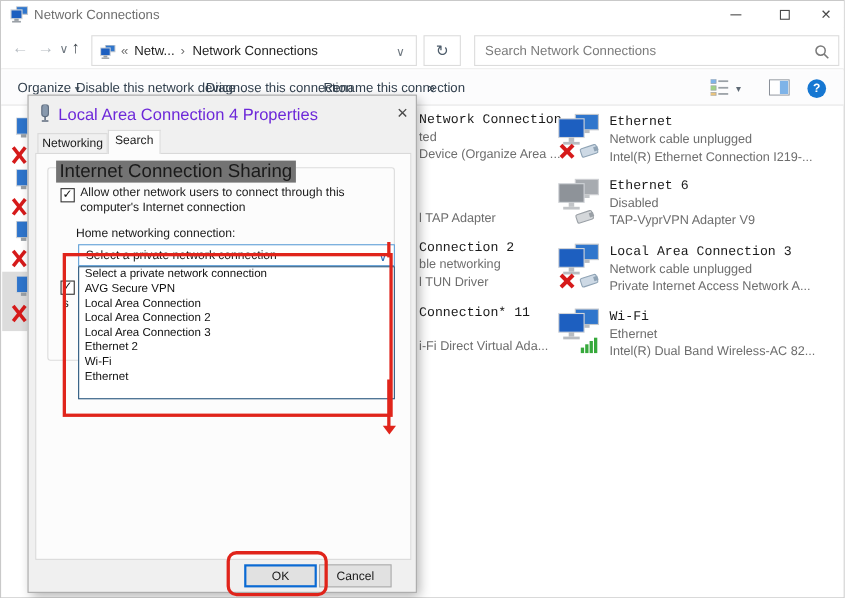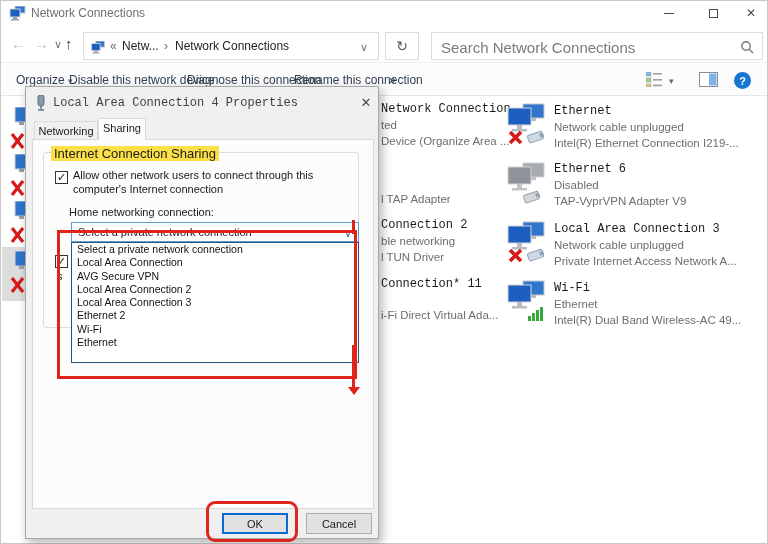--- a/index.html
+++ b/index.html
@@ -16,44 +16,44 @@
   .max-glyph { width:9px; height:9px; border:1px solid #4a4a4a; }
 
   
   .navbar { left:0; top:24px; width:766px; height:38px; background:#fff; border-bottom:1px solid #ededed; }
   .navglyph { font-size:15px; }
   .gray { color:#b6bcc2; } .dark { color:#3f464e; }
   .box { background:#fff; border:1px solid #dcdcdc; }
   .crumbtxt { font-size:12px; color:#1f1f1f; }
   .crumbsep { font-size:12px; color:#6d6d6d; }
   .chev { color:#6f7880; font-size:11px; }
-  input.search { border:none; outline:none; width:280px; font-size:15px; color:#c2410c; font-family:"Liberation Sans",sans-serif; }
+  input.search { border:none; outline:none; width:280px; font-size:12px; color:#c2410c; font-family:"Liberation Sans",sans-serif; }
   input.search::placeholder { color:#7b7b7b; }
 
   
   .cmdbar { left:0; top:63px; width:766px; height:32px; background:#fcfcfd; border-bottom:1px solid #e6e6e6; }
   .cmditem { font-size:12px; color:#32404e; top:9px; white-space:nowrap; }
   .caret { font-size:9px; color:#5f6a75; }
   .helpcircle { width:17px; height:17px; border-radius:50%; background:#1677d2; color:#fff; font-size:11px; font-weight:bold; display:flex; align-items:center; justify-content:center; }
 
   
   .tile-title { font-size:12px; color:#1a1a1a; white-space:nowrap;font-family:Liberation Mono, monospace; }
   .tile-sub { font-size:11.5px; color:#6d6d6d; white-space:nowrap; }
   .selbg { background:#dcdcdc; }
 
   
   .dialog { left:24px; top:85px; width:354px; height:453px; background:#f0f0f0; border:1px solid #a8a8a8; box-shadow:3px 4px 10px rgba(0,0,0,.3); }
-  .dlg-title { font-size:12px; color:#404040;font-family:Liberation Mono, monospace; }
+  .dlg-title { font-size:15px; color:#6d28d9; }
   .dlg-close { font-size:13px; color:#4a4a4a; }
   .tab { font-size:11px; color:#1a1a1a; border:1px solid #d9d9d9; display:flex; align-items:flex-start; justify-content:center; padding-top:3px; }
   .tab.inactive { background:#f0f0f0; }
   .tab.active { background:#fcfcfc; border-bottom:none; z-index:3; }
   .tabpage { background:#fcfcfc; border:1px solid #d9d9d9; }
   .groupbox { border:1px solid #dcdcdc; border-radius:3px; }
-  .grouplabel { font-size:13px; color:#1a1a1a; background:#fde047; padding:0 3px; }
+  .grouplabel { font-size:17px; color:#1a1a1a; background:#737373; padding:0 3px; }
   .small { font-size:11px; color:#1a1a1a; }
   .checkbox { width:13px; height:13px; background:#fff; border:1px solid #333; font-size:11px; line-height:11px; text-align:center; color:#111; }
   .combo { background:#fff; border:1px solid #5e9ed6; }
   .combotext { font-size:11px; color:#1a1a1a; }
   .listbox { background:#fff; border:1px solid #26547c; z-index:5; }
   .opt { font-size:10.5px; line-height:13.3px; height:13.3px; padding-left:5px; color:#111; white-space:nowrap; overflow:hidden; }
   .opt.sel { background:#0a6ad4; color:#fff; }
   .btn { font-size:11px; color:#1a1a1a; background:#e1e1e1; display:flex; align-items:center; justify-content:center; }
   .btn.default { border:2px solid #0a6ad4; }
   .btn.normal { border:1px solid #ababab; }
@@ -250,38 +250,38 @@
       <rect x="2" y="5" width="23" height="17" fill="#1d5fc0" stroke="#d2d5d9"></rect>
       <rect x="11" y="22" width="5" height="4" fill="#b8bcc1"></rect>
       <rect x="6" y="26" width="15" height="2.5" fill="#b8bcc1"></rect>
       <rect x="22" y="36" width="3" height="5" fill="#37a93c"></rect>
       <rect x="26" y="33" width="3" height="8" fill="#37a93c"></rect>
       <rect x="30" y="30" width="3" height="11" fill="#37a93c"></rect>
       <rect x="34" y="27" width="3" height="14" fill="#37a93c"></rect>
     </svg>
     <div class="abs tile-title" style="left:553px;top:280px">Wi-Fi</div>
     <div class="abs tile-sub" style="left:553px;top:297px">Ethernet</div>
-    <div class="abs tile-sub" style="left:553px;top:313px">Intel(R) Dual Band Wireless-AC 49...</div>
+    <div class="abs tile-sub" style="left:553px;top:313px">Intel(R) Dual Band Wireless-AC 82...</div>
   </div>
 
   <div class="abs dialog">
 
     <svg class="abs" style="left:9px;top:8px" width="12" height="16" viewBox="0 0 12 16">
       <rect x="3" y="0" width="6" height="11" rx="2.5" fill="#8899ad" stroke="#5c6a7d"></rect>
       <line x1="6" y1="11" x2="6" y2="14" stroke="#5c6a7d" stroke-width="1.4"></line>
       <line x1="3" y1="15" x2="9" y2="15" stroke="#5c6a7d" stroke-width="1.4"></line>
     </svg>
     <span class="abs dlg-title" style="left:27px;top:9px">Local Area Connection 4 Properties</span>
     <span class="abs dlg-close" style="left:330px;top:8px;width:20px;text-align:center">✕</span>
 
     <div class="abs tab inactive" style="left:8px;top:34px;width:64px;height:33px;z-index:1">
         <span>Networking</span>
       </div>
     <div class="abs tab active" style="left:72px;top:31px;width:48px;height:22px">
-        <span>Sharing</span>
+        <span>Search</span>
       </div>
 
     <div class="abs tabpage" style="left:6px;top:52px;width:342px;height:370px;z-index:2">
 
       <div class="abs groupbox" style="left:10px;top:12px;width:316px;height:176px"></div>
       <span class="abs grouplabel" style="left:18px;top:6px">Internet Connection Sharing</span>
 
       <div class="abs checkbox" style="left:22px;top:31px"><span>✓</span></div>
       <div class="abs small" style="left:40px;top:29px">Allow other network users to connect through this</div>
       <div class="abs small" style="left:40px;top:43px">computer's Internet connection</div>
@@ -291,34 +291,34 @@
       <div class="abs checkbox" style="left:22px;top:115px"><span>✓</span></div>
       <div class="abs small" style="left:24px;top:130px">s</div>
 
       <div class="abs combo" style="left:38px;top:82px;width:288px;height:20px">
         <span class="abs combotext" style="left:6px;top:3px">Select a private network connection</span>
         <span class="abs chev" style="left:272px;top:4px;color:#2c6fb8">∨</span>
       </div>
 
       <div class="abs listbox" style="left:38px;top:102px;width:288px;height:121px">
         <div class="opt">Select a private network connection</div>
+        <div class="opt">AVG Secure VPN</div>
         <div class="opt">Local Area Connection</div>
-        <div class="opt">AVG Secure VPN</div>
         <div class="opt">Local Area Connection 2</div>
         <div class="opt">Local Area Connection 3</div>
         <div class="opt">Ethernet 2</div>
         <div class="opt">Wi-Fi</div>
         <div class="opt">Ethernet</div>
       </div>
     </div>
 
     <div class="abs btn default" style="left:196px;top:426px;width:66px;height:21px;z-index:3">
         <span>OK</span>
       </div>
-    <div class="abs btn normal" style="left:280px;top:426px;width:66px;height:21px;z-index:3">
+    <div class="abs btn normal" style="left:264px;top:426px;width:66px;height:21px;z-index:3">
         <span>Cancel</span>
       </div>
   </div>
 
   <div class="abs anno" style="left:56px;top:229px;width:300px;height:149px"></div>
   <div class="abs annoline" style="left:351px;top:219px;width:3px;height:14px"></div>
   <div class="abs annoline" style="left:351px;top:344px;width:3px;height:44px"></div>
   <div class="abs" style="left:347px;top:386px;width:0;height:0;border-left:6px solid transparent;border-right:6px solid transparent;border-top:8px solid #e0241b;z-index:8"></div>
   <div class="abs anno" style="left:205px;top:500px;width:92px;height:41px;border-radius:9px"></div>
 

